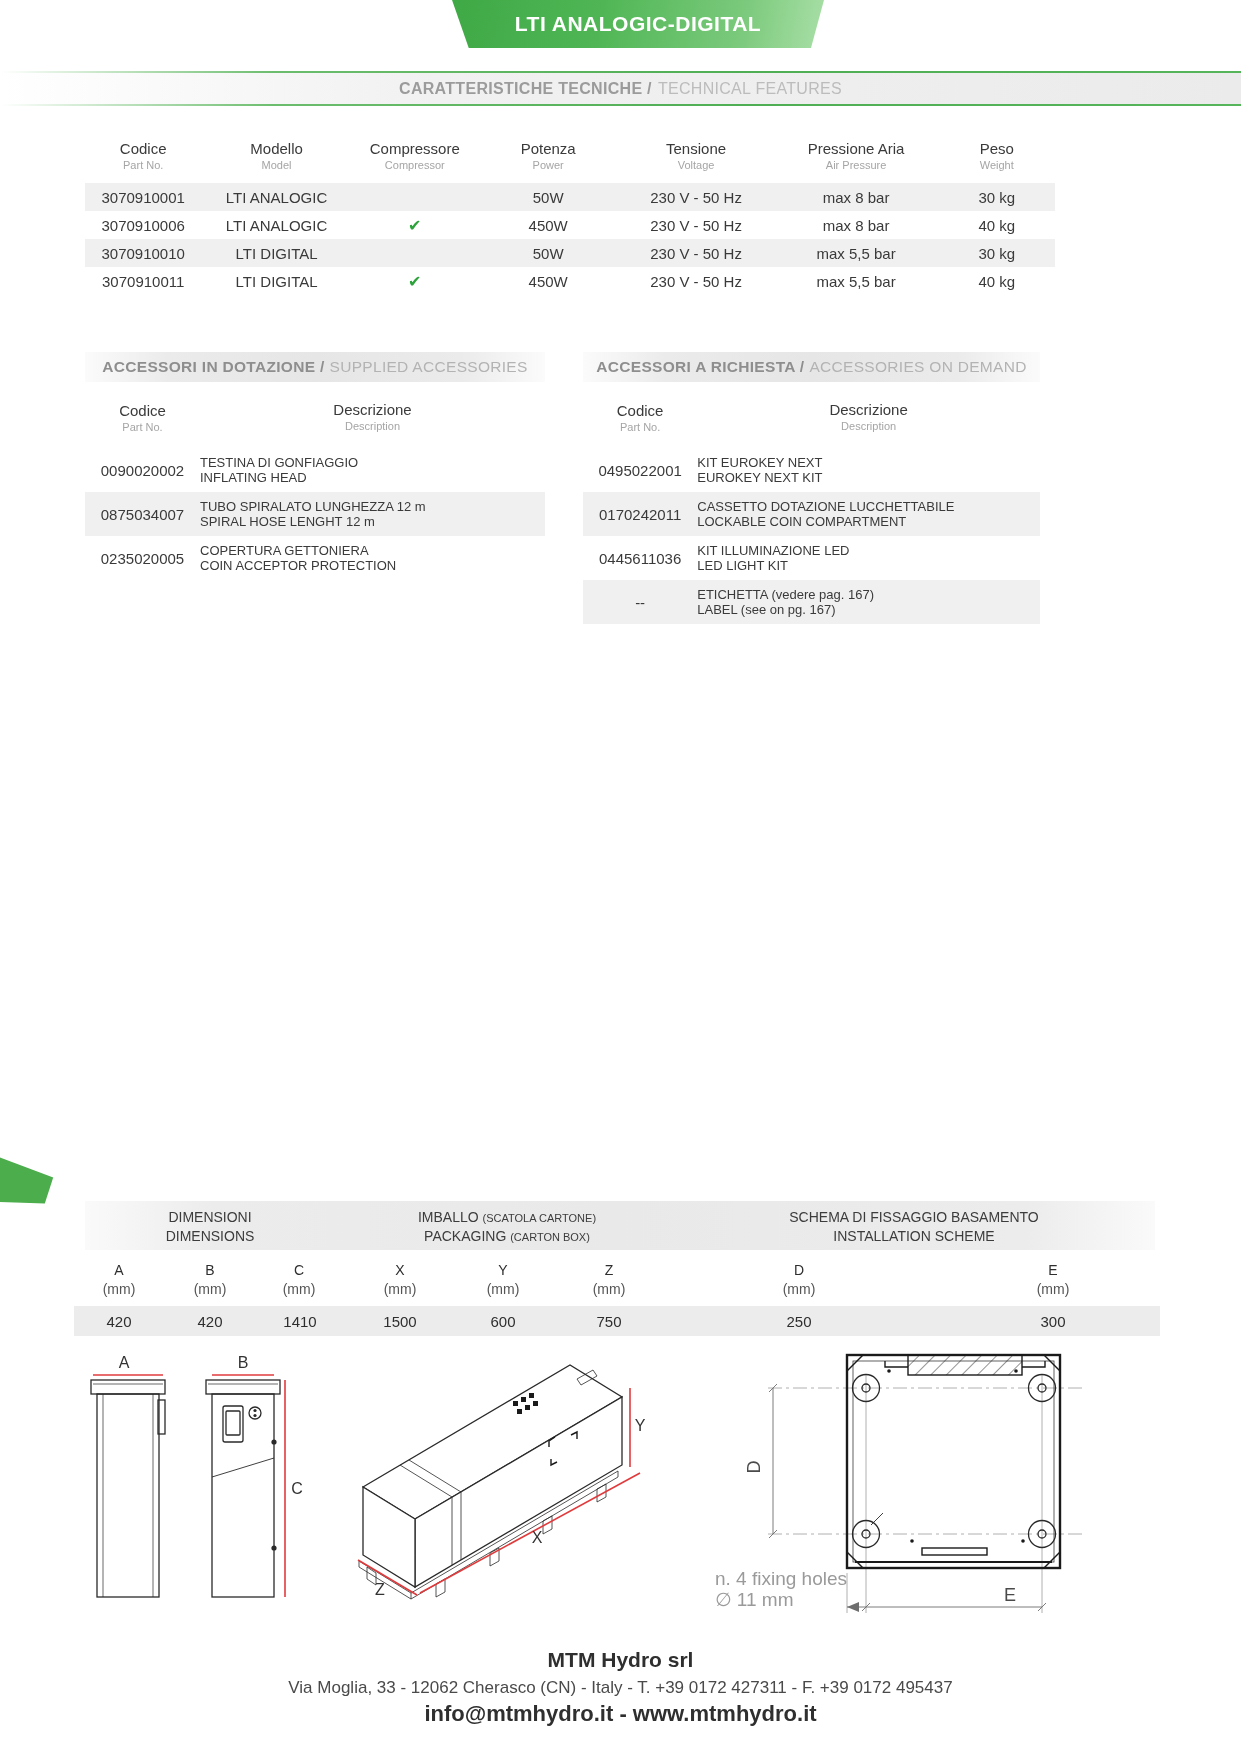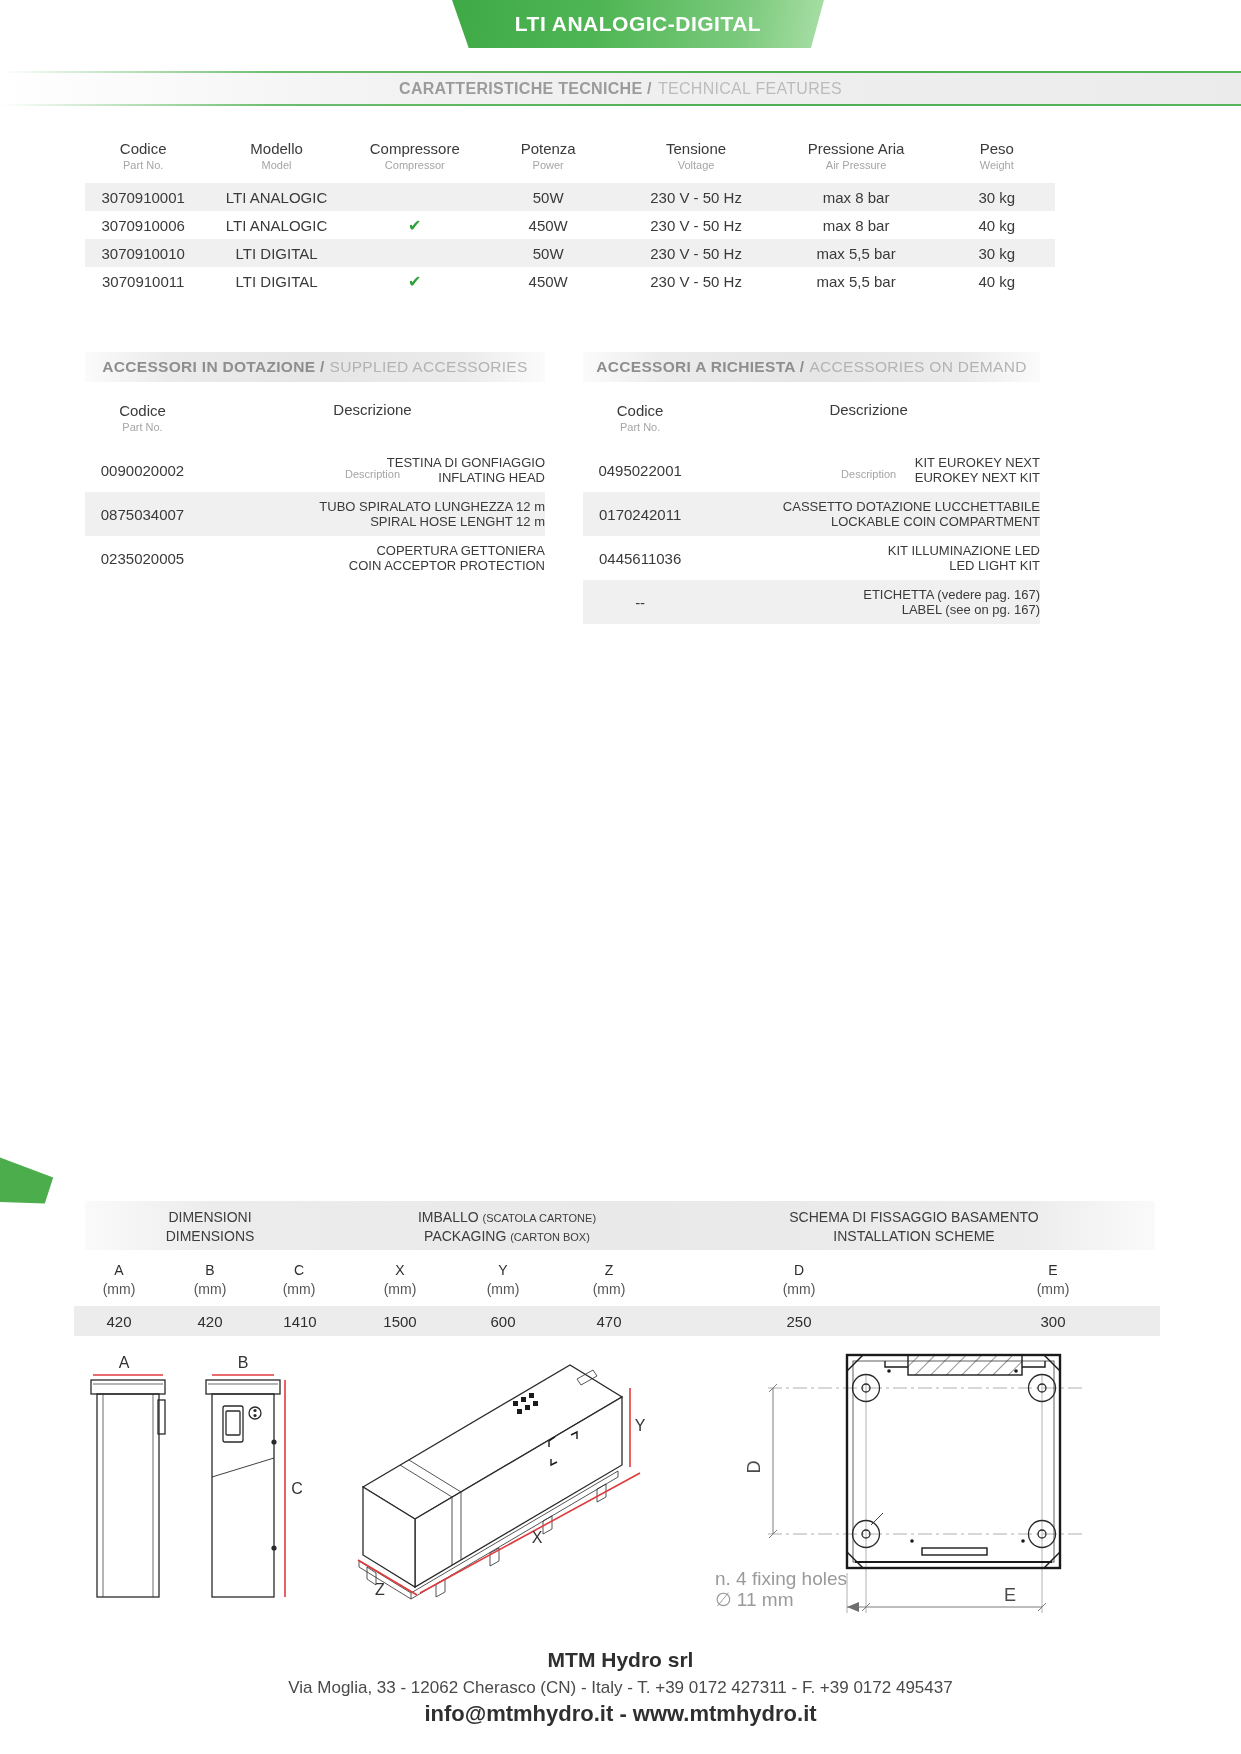--- a/index.html
+++ b/index.html
@@ -51,21 +51,21 @@
   .acc-left { left:85px; width:460px; }
   .acc-right { left:583px; width:457px; }
   .acc-table { position:absolute; top:448px; }
   .acc-table.t-left { left:85px; width:460px; }
   .acc-table.t-right { left:583px; width:457px; }
   .at-head { position:absolute; top:-46px; left:0; width:100%; display:flex; }
   .at-head .col { display:flex; flex-direction:column; align-items:center; }
   .acc-row { display:flex; height:44px; align-items:center; }
   .acc-row:nth-child(odd) { background:#f0f0f0; }
   .ac-code { width:25%; text-align:center; font-size:15px; }
-  .ac-desc { width:75%; text-align:right; font-size:13px; line-height:15px;gap:48px; }
+  .ac-desc { width:75%; text-align:left; font-size:13px; line-height:15px; }
   
   .green-poly {
     position:absolute; left:0; top:1156px; width:56px; height:49px; background:#4bad4b;
     clip-path:polygon(0 3%,95% 44%,80% 97%,0 94%);
   }
   
   .dim-bar {
     position:absolute; left:85px; top:1201px; width:1070px; height:49px;
     background:linear-gradient(to right,#fafafa 0%,#ececec 12%,#e9e9e9 50%,#ececec 88%,#fafafa 100%);
   }
@@ -308,21 +308,21 @@
         <span class="dim-unit">(mm)</span>
       </div>
   </div>
 
   <div class="dim-values">
     <span class="dim-val" style="left:45px">420</span>
     <span class="dim-val" style="left:136px">420</span>
     <span class="dim-val" style="left:226px">1410</span>
     <span class="dim-val" style="left:326px">1500</span>
     <span class="dim-val" style="left:429px">600</span>
-    <span class="dim-val" style="left:535px">470</span>
+    <span class="dim-val" style="left:535px">750</span>
     <span class="dim-val" style="left:725px">250</span>
     <span class="dim-val" style="left:979px">300</span>
   </div>
 
   <svg class="drawing" style="left:75px; top:1352px;" width="245" height="305" viewBox="0 0 245 305">
     <g stroke="#2a2a2a" stroke-width="1.3" fill="none">
       <rect x="16" y="28" width="74" height="14"></rect>
       <line x1="18" y1="32" x2="88" y2="32" stroke-width="0.7"></line>
       <rect x="22" y="42" width="62" height="203"></rect>
       <line x1="28" y1="42" x2="28" y2="245" stroke-width="0.7"></line>

